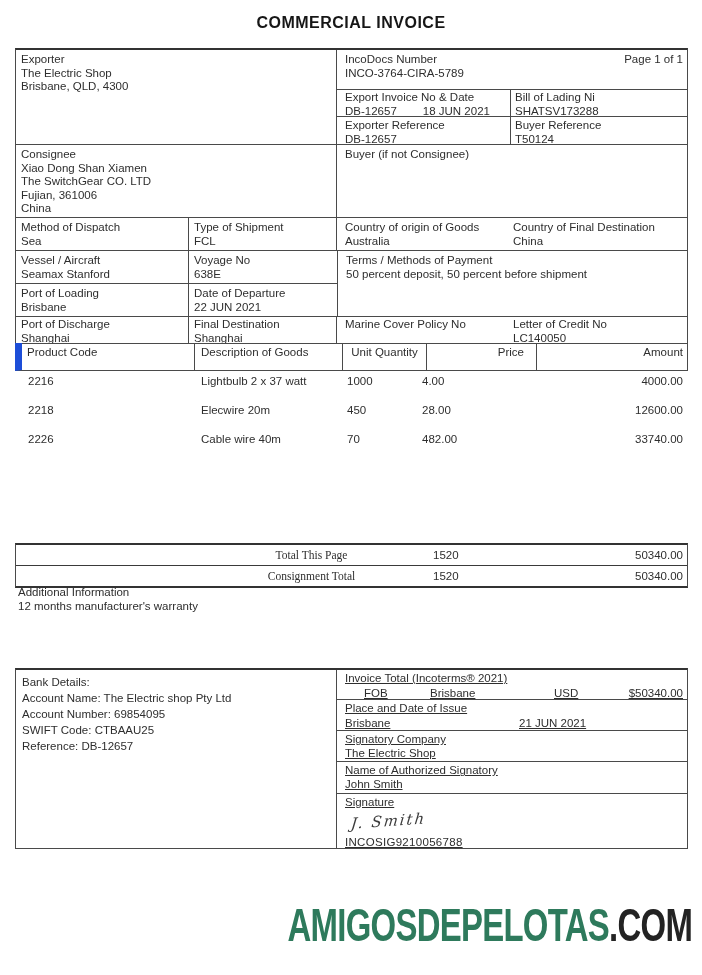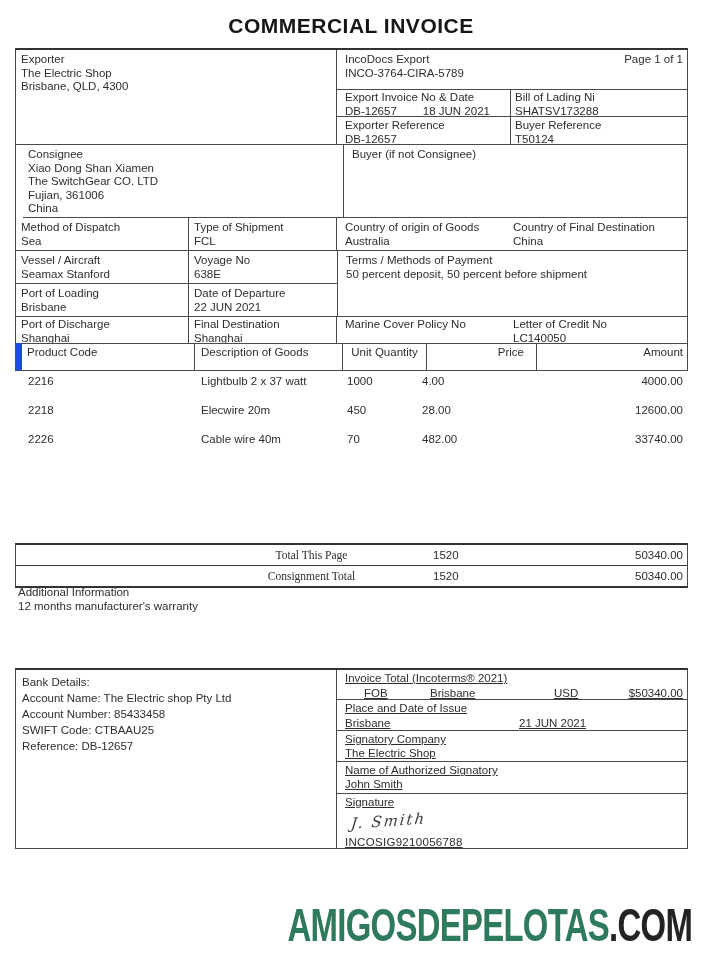--- a/index.html
+++ b/index.html
@@ -2,36 +2,36 @@
 <html><head>
 <meta charset="utf-8">
 <style>
   html,body{margin:0;padding:0;background:#ffffff;}
   .page{
     position:relative;width:702px;height:975px;background:#ffffff;overflow:hidden;
     font-family:"Liberation Sans",sans-serif;font-size:11.5px;color:#2e2e2e;
   }
   .title{
     position:absolute;top:14px;left:0;width:702px;text-align:center;
-    font-size:21px;font-weight:bold;color:#161616;letter-spacing:0.5px;
+    font-size:16px;font-weight:bold;color:#161616;letter-spacing:0.5px;
   }
   
   .lbl,.val{line-height:13.5px;}
   .cell{box-sizing:border-box;padding:3px 4px 0 5px;overflow:hidden;}
   .pad8{padding-left:8px;}
   .bR{border-right:1px solid #4a4a4a;}
   .bB{border-bottom:1px solid #4a4a4a;}
   .row{display:flex;box-sizing:border-box;}
   
   .top-box{
     position:absolute;left:15px;top:48px;width:673px;box-sizing:border-box;
     border-top:2px solid #333;border-left:1px solid #4a4a4a;border-right:1px solid #4a4a4a;
     border-bottom:1px solid #4a4a4a;
   }
-  .h94{height:94px;} .h73{height:73px;margin-left:7px;} .h40{height:40px;} .h26{height:26px;}
+  .h94{height:94px;} .h73{height:73px;} .h40{height:40px;} .h26{height:26px;}
   .h27{height:27px;} .h33{height:33px;} .h66{height:66px;}
   .w321{width:321px;} .w173{width:173px;} .w148{width:148px;} .w174{width:174px;}
   .flex1{flex:1;}
   .addr-gap{margin-top:6px;}
   .right-col{flex:1;display:flex;flex-direction:column;}
   .split{display:flex;height:100%;}
   .spread{display:flex;justify-content:space-between;}
   
   .items-header{
     position:absolute;left:15px;top:343px;width:673px;height:28px;box-sizing:border-box;
@@ -105,21 +105,21 @@
 
     <div class="row h94">
       <div class="cell w321 bR">
         <div class="lbl">Exporter</div>
         <div class="val">The Electric Shop</div>
         <div class="val">Brisbane, QLD, 4300</div>
       </div>
       <div class="right-col">
         <div class="cell h40 bB pad8">
           <div class="spread">
-            <span class="lbl">IncoDocs Export</span>
+            <span class="lbl">IncoDocs Number</span>
             <span class="lbl">Page 1 of 1</span>
           </div>
           <div class="val">INCO-3764-CIRA-5789</div>
         </div>
         <div class="h26 bB">
           <div class="split">
             <div class="cell w174 bR pad8" style="padding-top:1px">
               <div class="lbl">Export Invoice No &amp; Date</div>
               <div class="val"><span>DB-12657</span><span style="display:inline-block;width:26px"></span><span>18 JUN 2021</span></div>
             </div>
@@ -274,21 +274,21 @@
 
   <div class="additional">
     <div class="lbl">Additional Information</div>
     <div class="val">12 months manufacturer's warranty</div>
   </div>
 
   <div class="bottom-box">
     <div class="bank-cell">
       <div class="lbl">Bank Details:</div>
       <div class="val">Account Name: The Electric shop Pty Ltd</div>
-      <div class="val">Account Number: 85433458</div>
+      <div class="val">Account Number: 69854095</div>
       <div class="val">SWIFT Code: CTBAAU25</div>
       <div class="val">Reference: DB-12657</div>
     </div>
     <div class="sum-col">
       <div class="sum-row r31 bB">
         <div class="lbl pad8">Invoice Total (Incoterms® 2021)</div>
         <div class="fob-row">
           <span class="fob-c1">FOB</span>
           <span class="fob-c2">Brisbane</span>
           <span class="fob-c3">USD</span>

